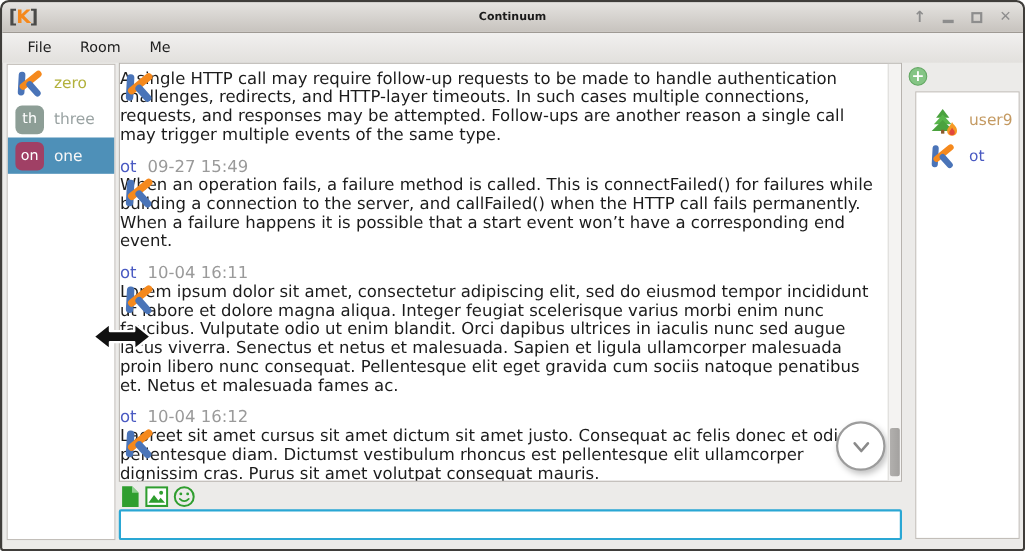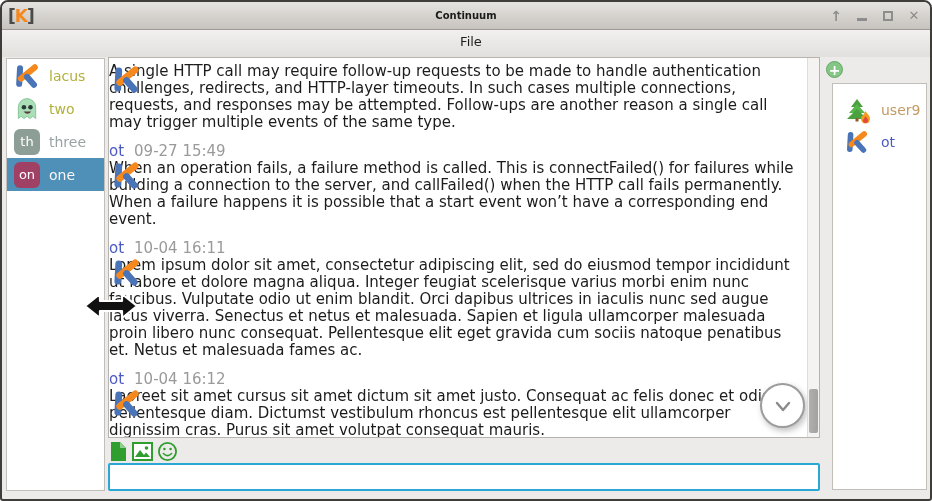--- a/index.html
+++ b/index.html
@@ -32,21 +32,21 @@
   }
   .wbtn { width:16px; height:16px; display:flex; align-items:center; justify-content:center;
           color:#8d8d8d; font-weight:bold; font-size:13px; cursor:default; }
   .wbtn.shade { font-size:14px; }
   .wbtn .minbar { width:10px; height:3px; background:#8d8d8d; margin-top:7px; }
   .wbtn .maxbox { width:10px; height:10px; border:2px solid #8d8d8d; }
   
   .menubar {
     position:absolute; left:0; top:28px; right:0; height:27px;
     background:linear-gradient(#f1f0ef,#e2e0dd);
-    display:flex; align-items:center; padding-left:10px;flex-direction:column;
+    display:flex; align-items:center; padding-left:10px;
   }
   .menu-item { font-size:13px; color:#1e1e1e; padding:4px 13px; }
   
   .room-list {
     position:absolute; left:4px; top:56px; width:99px; height:433px;
     background:#fff; border:1px solid #c2beb9; overflow:hidden;
   }
   .room-row { height:33px; display:flex; align-items:center; padding-left:7px; gap:9px; font-size:14px; }
   .room-row.selected { background:var(--accent-selection); }
   .room-label.olive { color:var(--room-olive); }
@@ -140,30 +140,21 @@
     <span class="menu-item">Me</span>
   </div>
 
   <div class="room-list">
     <div class="room-row">
       <svg class="icon26" viewBox="0 0 30 30">
         <line x1="7" y1="6" x2="6" y2="24" stroke="#4a74b8" stroke-width="7" stroke-linecap="round"></line>
         <line x1="8" y1="18" x2="24" y2="5" stroke="#f5891d" stroke-width="7" stroke-linecap="round"></line>
         <line x1="15" y1="16" x2="23" y2="25" stroke="#4a74b8" stroke-width="7" stroke-linecap="round"></line>
       </svg>
-      <span class="room-label olive">lacus</span>
-    </div>
-    <div class="room-row">
-      <svg class="icon26" viewBox="0 0 30 30">
-        <path d="M5 26 V13 a10 10 0 0 1 20 0 V26 l-3.3-2.6 -3.3 2.6 -3.4-2.6 -3.3 2.6 -3.4-2.6 Z" fill="#aadfb8" stroke="#7cc08e" stroke-width="1"></path>
-        <circle cx="11.5" cy="13" r="2.6" fill="#2a3a33"></circle>
-        <circle cx="19" cy="13" r="2.6" fill="#2a3a33"></circle>
-        <path d="M11 18 q4.5 5 9 0 z" fill="#5d3b3b"></path>
-      </svg>
-      <span class="room-label olive">two</span>
+      <span class="room-label olive">zero</span>
     </div>
     <div class="room-row">
       <span class="badge th">th</span>
       <span class="room-label gray">three</span>
     </div>
     <div class="room-row selected">
       <span class="badge on">on</span>
       <span class="room-label onsel">one</span>
     </div>
   </div>

